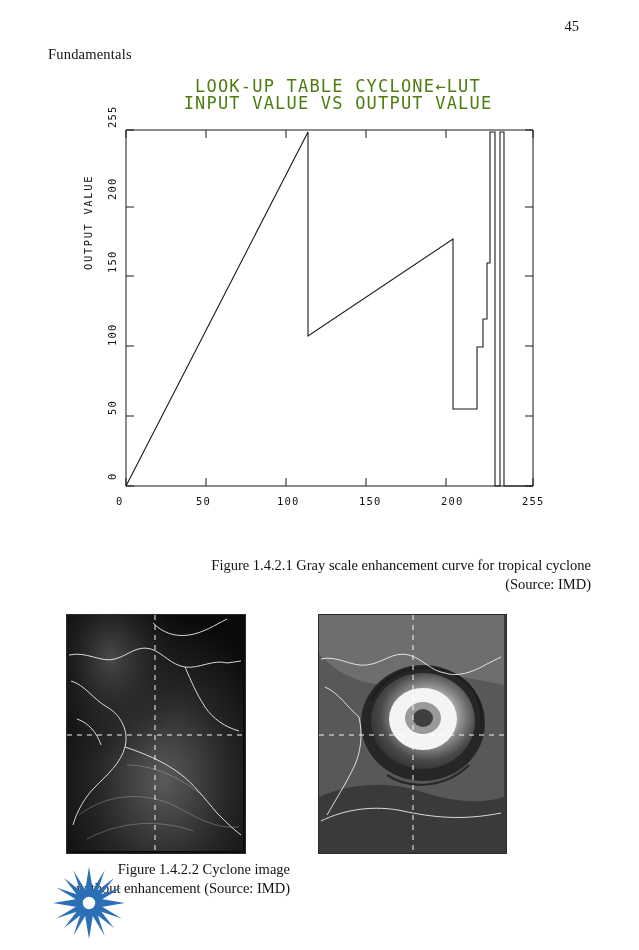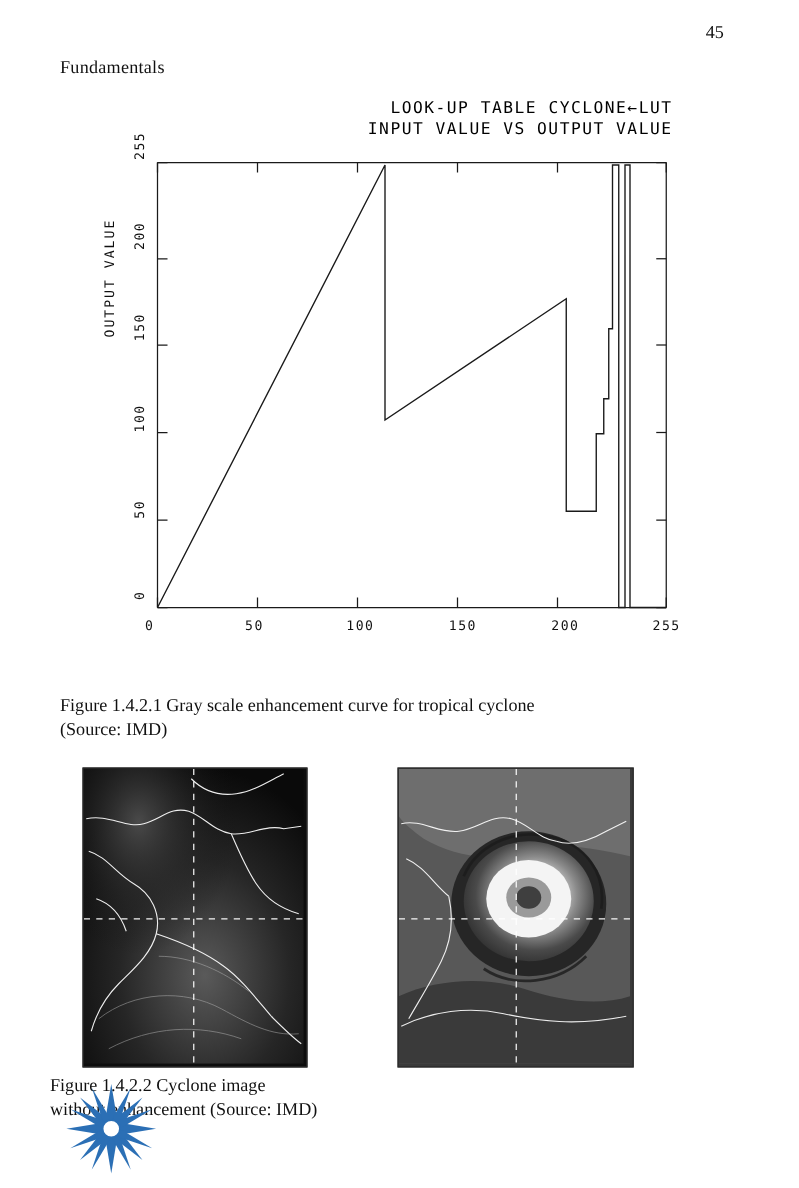--- a/index.html
+++ b/index.html
@@ -48,26 +48,26 @@
     left: 78px;
     top: 78px;
     width: 470px;
     height: 465px;
   }
   .chart-title {
     position: absolute;
     left: 60px;
     top: 0;
     width: 400px;
-    text-align: right;
-    font-family: "DejaVu Sans Mono", monospace;
-    font-size: 13px;
+    text-align: center;
+    font-family: "DejaVu Sans Mono", monospace;
+    font-size: 17px;
     line-height: 17px;
     letter-spacing: 1.2px;
-    color: #000000;
+    color: #4d7c0f;
     white-space: pre-line;
   }
   .plot-wrap {
     position: absolute;
     left: 0;
     top: 42px;
     width: 470px;
     height: 420px;
   }
   .ylabel {
@@ -106,21 +106,21 @@
     position: absolute;
     font-family: "DejaVu Sans Mono", monospace;
     font-size: 10.5px;
     letter-spacing: 1.2px;
     white-space: nowrap;
   }
 
   
   .caption {
     position: absolute;
-    text-align: left;
+    text-align: right;
     font-size: 14.5px;
     line-height: 19px;
     color: #111;
   }
   #caption1 {
     left: 48px;
     right: 48px;
     top: 556px;
     white-space: pre-line;
   }

